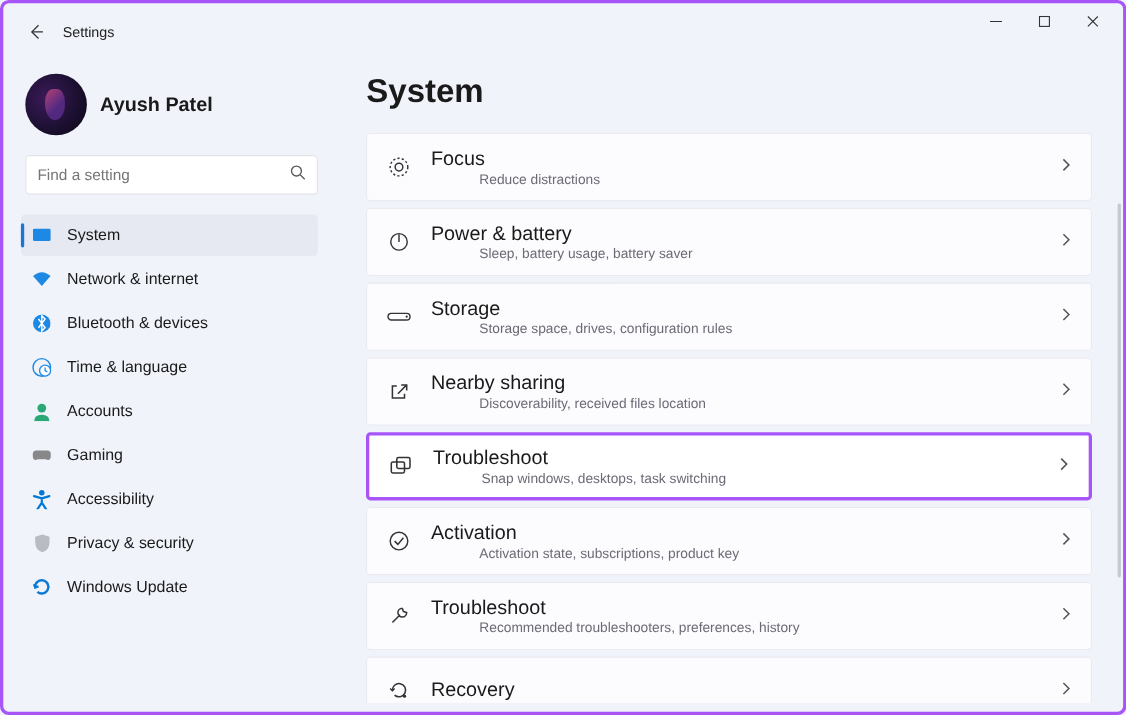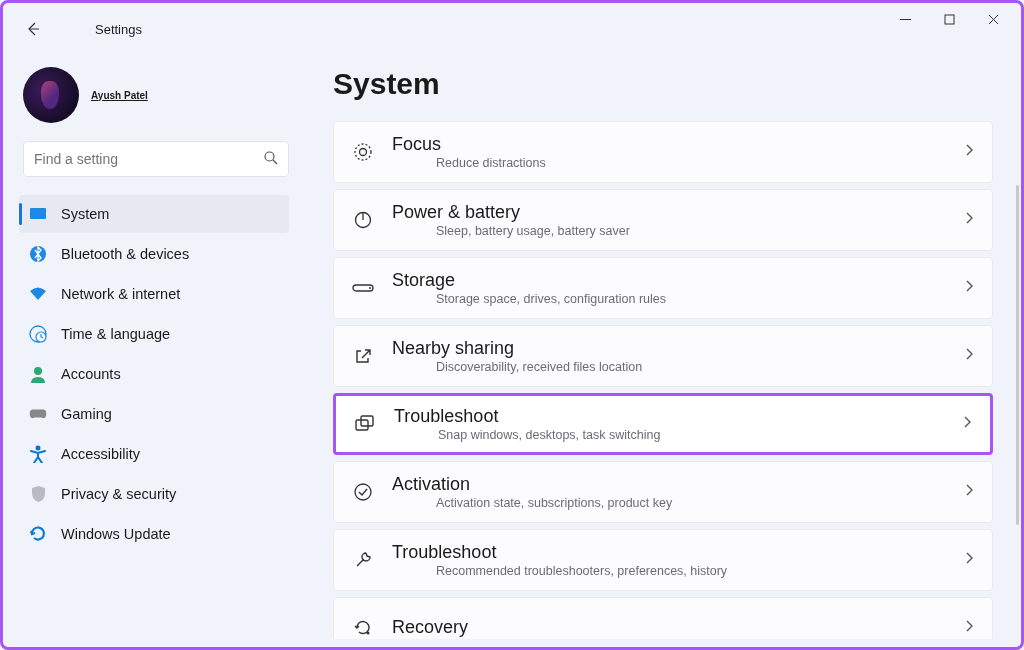--- a/index.html
+++ b/index.html
@@ -18,41 +18,41 @@
     width: 44px; height: 28px; display: flex; align-items: center; justify-content: center;
     color: #333;
   }
   .tb-btn svg { width: 11px; height: 11px; }
 
   .header {
     display: flex; align-items: center; gap: 14px;
     padding: 10px 20px 0 20px; height: 42px;
   }
   .back-btn { width: 20px; height: 20px; display:flex; align-items:center; justify-content:center; }
-  .app-title { font-size: 13px; color: #222; margin-left: 38px; }
+  .app-title { font-size: 13px; color: #222; }
 
   .layout { display: flex; height: calc(100% - 42px); }
 
   .sidebar {
     width: 300px; flex-shrink: 0;
     padding: 14px 10px 0 16px;
     display: flex; flex-direction: column;
   }
   .profile { display: flex; align-items: center; gap: 12px; padding: 8px 4px 18px 4px; }
   .avatar {
     width: 56px; height: 56px; border-radius: 50%;
     background: radial-gradient(circle at 35% 40%, #3b1a5a 0%, #1a0f2e 60%, #0a0614 100%);
     position: relative; overflow: hidden;
   }
   .avatar::after{
     content:""; position:absolute; left:18px; top:14px; width:18px; height:28px;
     background: linear-gradient(135deg,#c74a7a 0%, #5a2c8a 60%);
     border-radius: 40% 40% 50% 50%; opacity:.85;
   }
-  .username { font-weight: 600; font-size: 10px; color: #1a1a1a; text-decoration: underline; }
+  .username { font-weight: 600; font-size: 18px; color: #1a1a1a; }
 
   .search-box {
     display:flex; align-items:center;
     height: 36px; background:#fff; border:1px solid #e3e3ea; border-radius:4px;
     padding: 0 10px; margin: 0 4px 18px 4px;
   }
   .search-box input {
     flex:1; border:none; outline:none; font-size:14px; background:transparent; color:#3b82f6;
   }
   .search-box .s-icon { color:#555; }
@@ -161,35 +161,35 @@
     <nav class="nav">
       <div class="nav-item active">
         <span class="nav-icon ic-system">
             <svg width="18" height="14" viewBox="0 0 18 14">
               <rect x="1" y="1" width="16" height="11" rx="1"></rect>
             </svg>
           </span>
         <span>System</span>
       </div>
       <div class="nav-item">
+        <span class="nav-icon ic-net">
+            <svg width="18" height="14" viewBox="0 0 18 14">
+              <path d="M1 4 Q9 -3 17 4 L9 13 Z" fill="#1e88e5"></path>
+            </svg>
+          </span>
+        <span>Network &amp; internet</span>
+      </div>
+      <div class="nav-item">
         <span class="nav-icon ic-bt">
             <svg width="16" height="18" viewBox="0 0 16 18">
               <circle cx="8" cy="9" r="8" fill="#1e88e5"></circle>
               <path d="M5 5 L11 13 L8 16 L8 2 L11 5 L5 13" fill="none" stroke="#fff" stroke-width="1.3"></path>
             </svg>
           </span>
         <span>Bluetooth &amp; devices</span>
-      </div>
-      <div class="nav-item">
-        <span class="nav-icon ic-net">
-            <svg width="18" height="14" viewBox="0 0 18 14">
-              <path d="M1 4 Q9 -3 17 4 L9 13 Z" fill="#1e88e5"></path>
-            </svg>
-          </span>
-        <span>Network &amp; internet</span>
       </div>
       <div class="nav-item">
         <span class="nav-icon ic-time">
             <svg width="18" height="18" viewBox="0 0 18 18">
               <circle cx="9" cy="9" r="8" fill="none" stroke="#1e88e5" stroke-width="1.3"></circle>
               <circle cx="12" cy="12" r="5" fill="#fff" stroke="#1e88e5" stroke-width="1.2"></circle>
               <path d="M12 9 L12 12 L14 13" stroke="#1e88e5" stroke-width="1.2" fill="none"></path>
             </svg>
           </span>
         <span>Time &amp; language</span>

